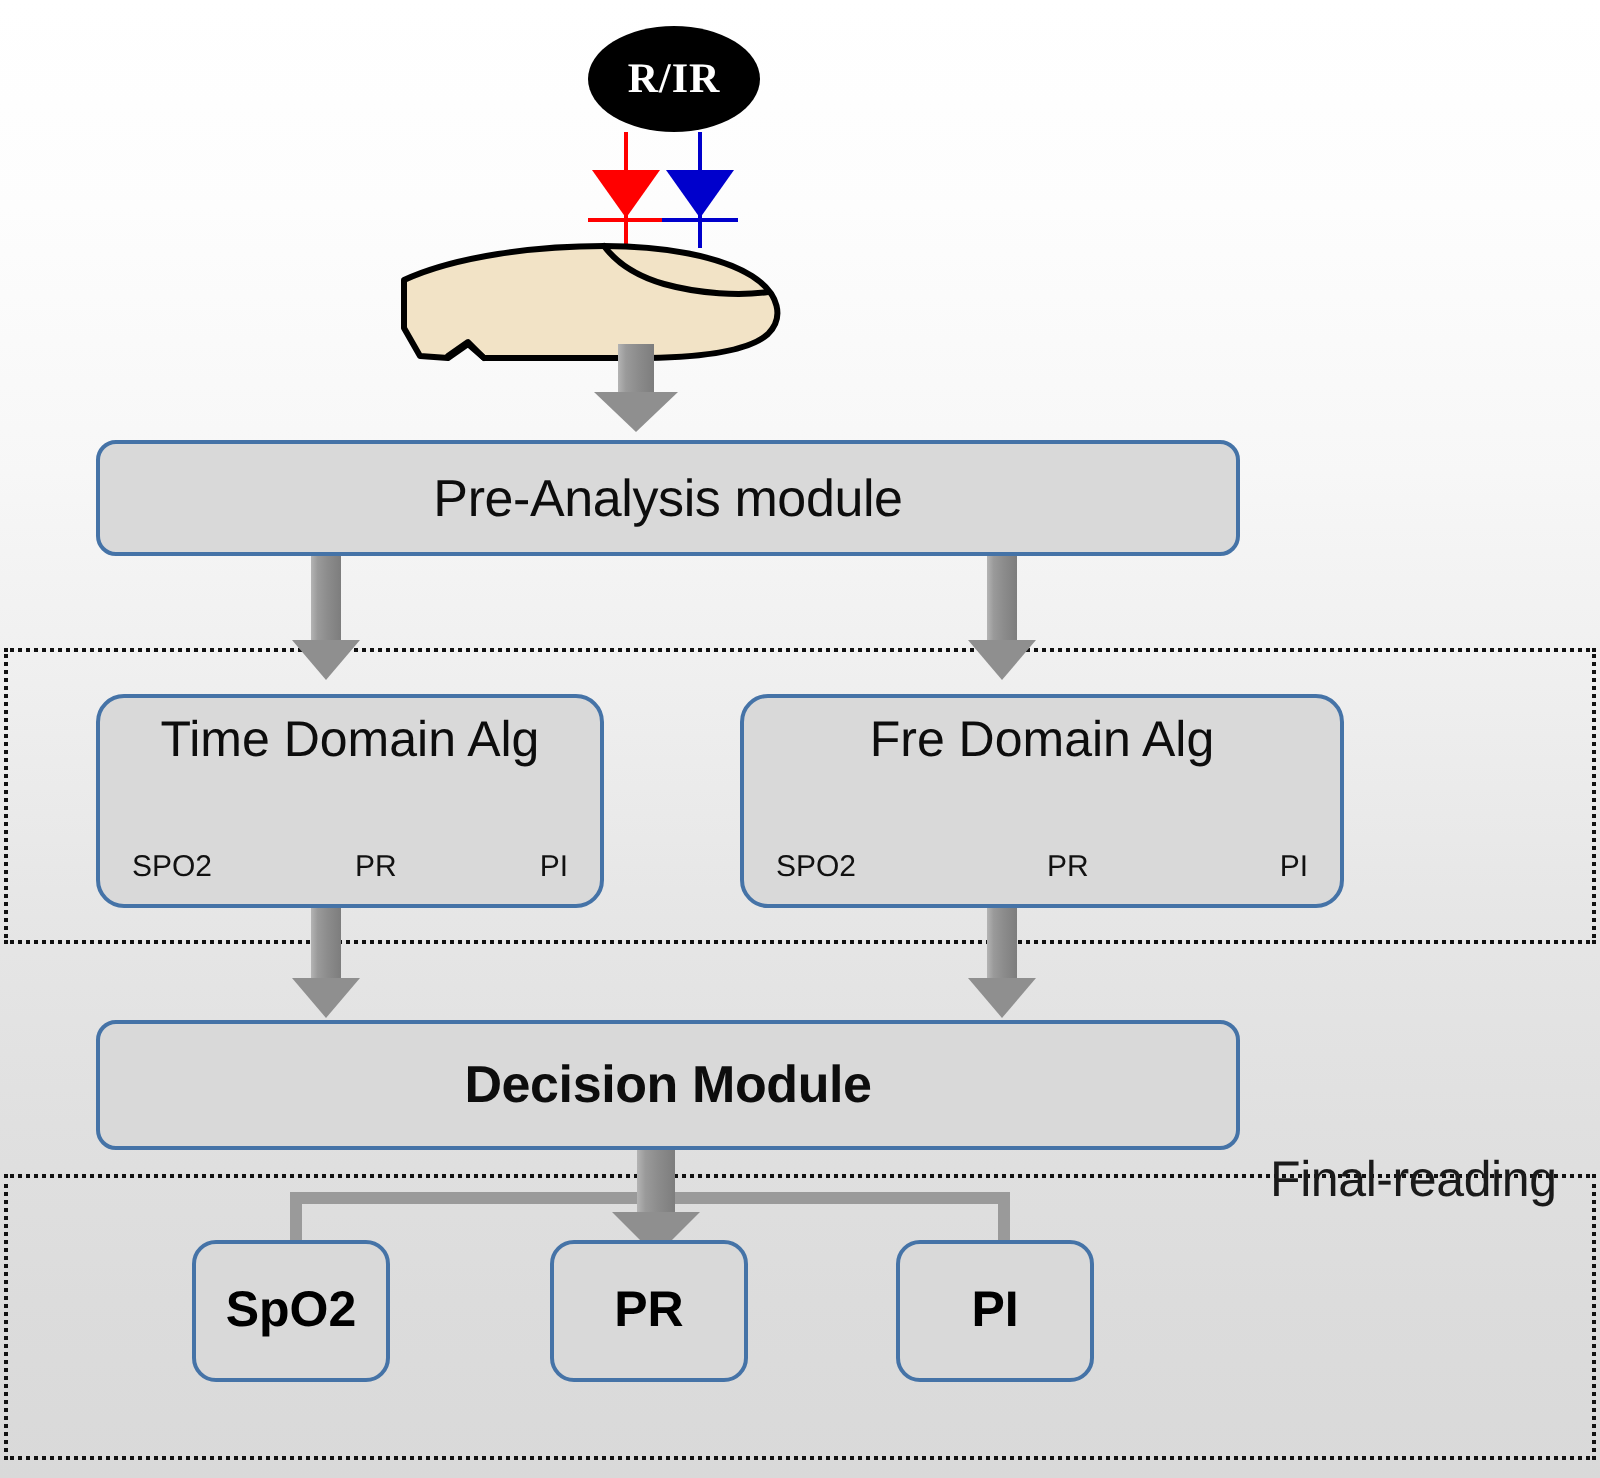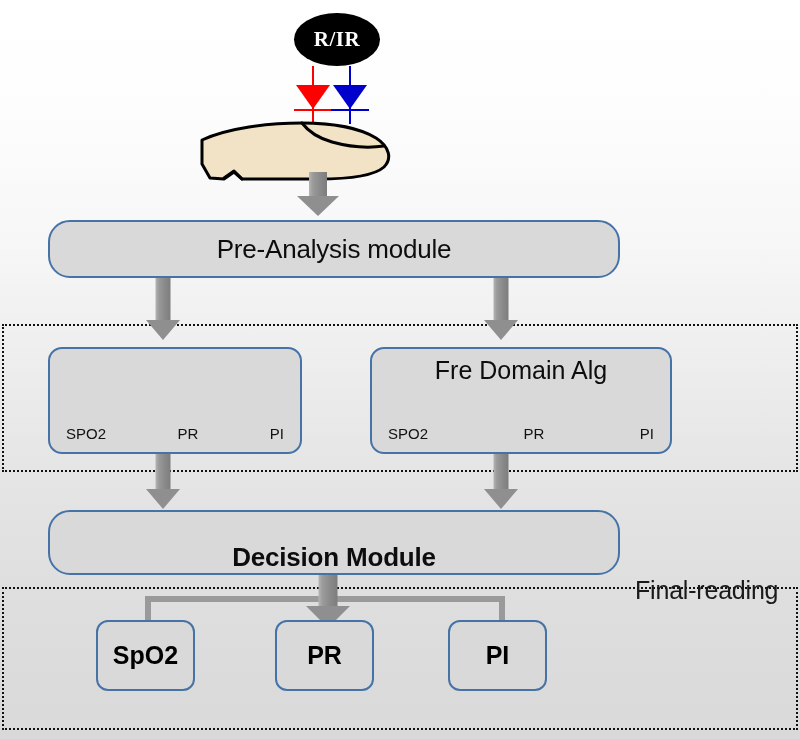--- a/index.html
+++ b/index.html
@@ -31,21 +31,21 @@
     white-space: nowrap;
     letter-spacing: -0.2px;
   }
 
   
   .box {
     position: absolute;
     box-sizing: border-box;
     background: #d9d9d9;
     border: 2px solid #4573a7;
-    border-radius: 22px;
+    border-radius: 10px;
     display: flex;
     align-items: center;
     justify-content: center;
     color: #000000;
   }
   .box-title {
     font-size: 26px;
     color: #0d0d0d;
     letter-spacing: -0.2px;
   }
@@ -205,20 +205,21 @@
   <div class="barrow" style="left:146px; top:278px; width:34px; height:62px;">
     <div class="shaft" style="width:15px; height:44px;"></div>
     <div class="head" style="border-left-width:17px; border-right-width:17px; border-top-width:20px;"></div>
   </div>
   <div class="barrow" style="left:484px; top:278px; width:34px; height:62px;">
     <div class="shaft" style="width:15px; height:44px;"></div>
     <div class="head" style="border-left-width:17px; border-right-width:17px; border-top-width:20px;"></div>
   </div>
 
   <div class="box alg" style="left:48px; top:347px; width:254px; height:107px;">
+    <div class="alg-title">Time Domain Alg</div>
     <div class="alg-subrow">
       <span>SPO2</span>
       <span>PR</span>
       <span>PI</span>
     </div>
   </div>
 
   <div class="box alg" style="left:370px; top:347px; width:302px; height:107px;">
     <div class="alg-title">Fre Domain Alg</div>
     <div class="alg-subrow">
@@ -230,21 +231,21 @@
 
   <div class="barrow" style="left:146px; top:454px; width:34px; height:55px;">
     <div class="shaft" style="width:15px; height:37px;"></div>
     <div class="head" style="border-left-width:17px; border-right-width:17px; border-top-width:20px;"></div>
   </div>
   <div class="barrow" style="left:484px; top:454px; width:34px; height:55px;">
     <div class="shaft" style="width:15px; height:37px;"></div>
     <div class="head" style="border-left-width:17px; border-right-width:17px; border-top-width:20px;"></div>
   </div>
 
-  <div class="box" style="left:48px; top:510px; width:572px; height:65px;align-items:flex-end;">
+  <div class="box" style="left:48px; top:510px; width:572px; height:65px;">
     <span class="box-title bold-title">Decision Module</span>
   </div>
 
   <div class="thin-shaft" style="left:145px; top:596px; width:360px; height:6px;"></div>
 
   <div class="thin-shaft" style="left:145px; top:596px; width:6px; height:26px;"></div>
   <div class="thin-head" style="left:141px; top:620px;"></div>
 
   <div class="thin-shaft" style="left:499px; top:596px; width:6px; height:26px;"></div>
   <div class="thin-head" style="left:495px; top:620px;"></div>

